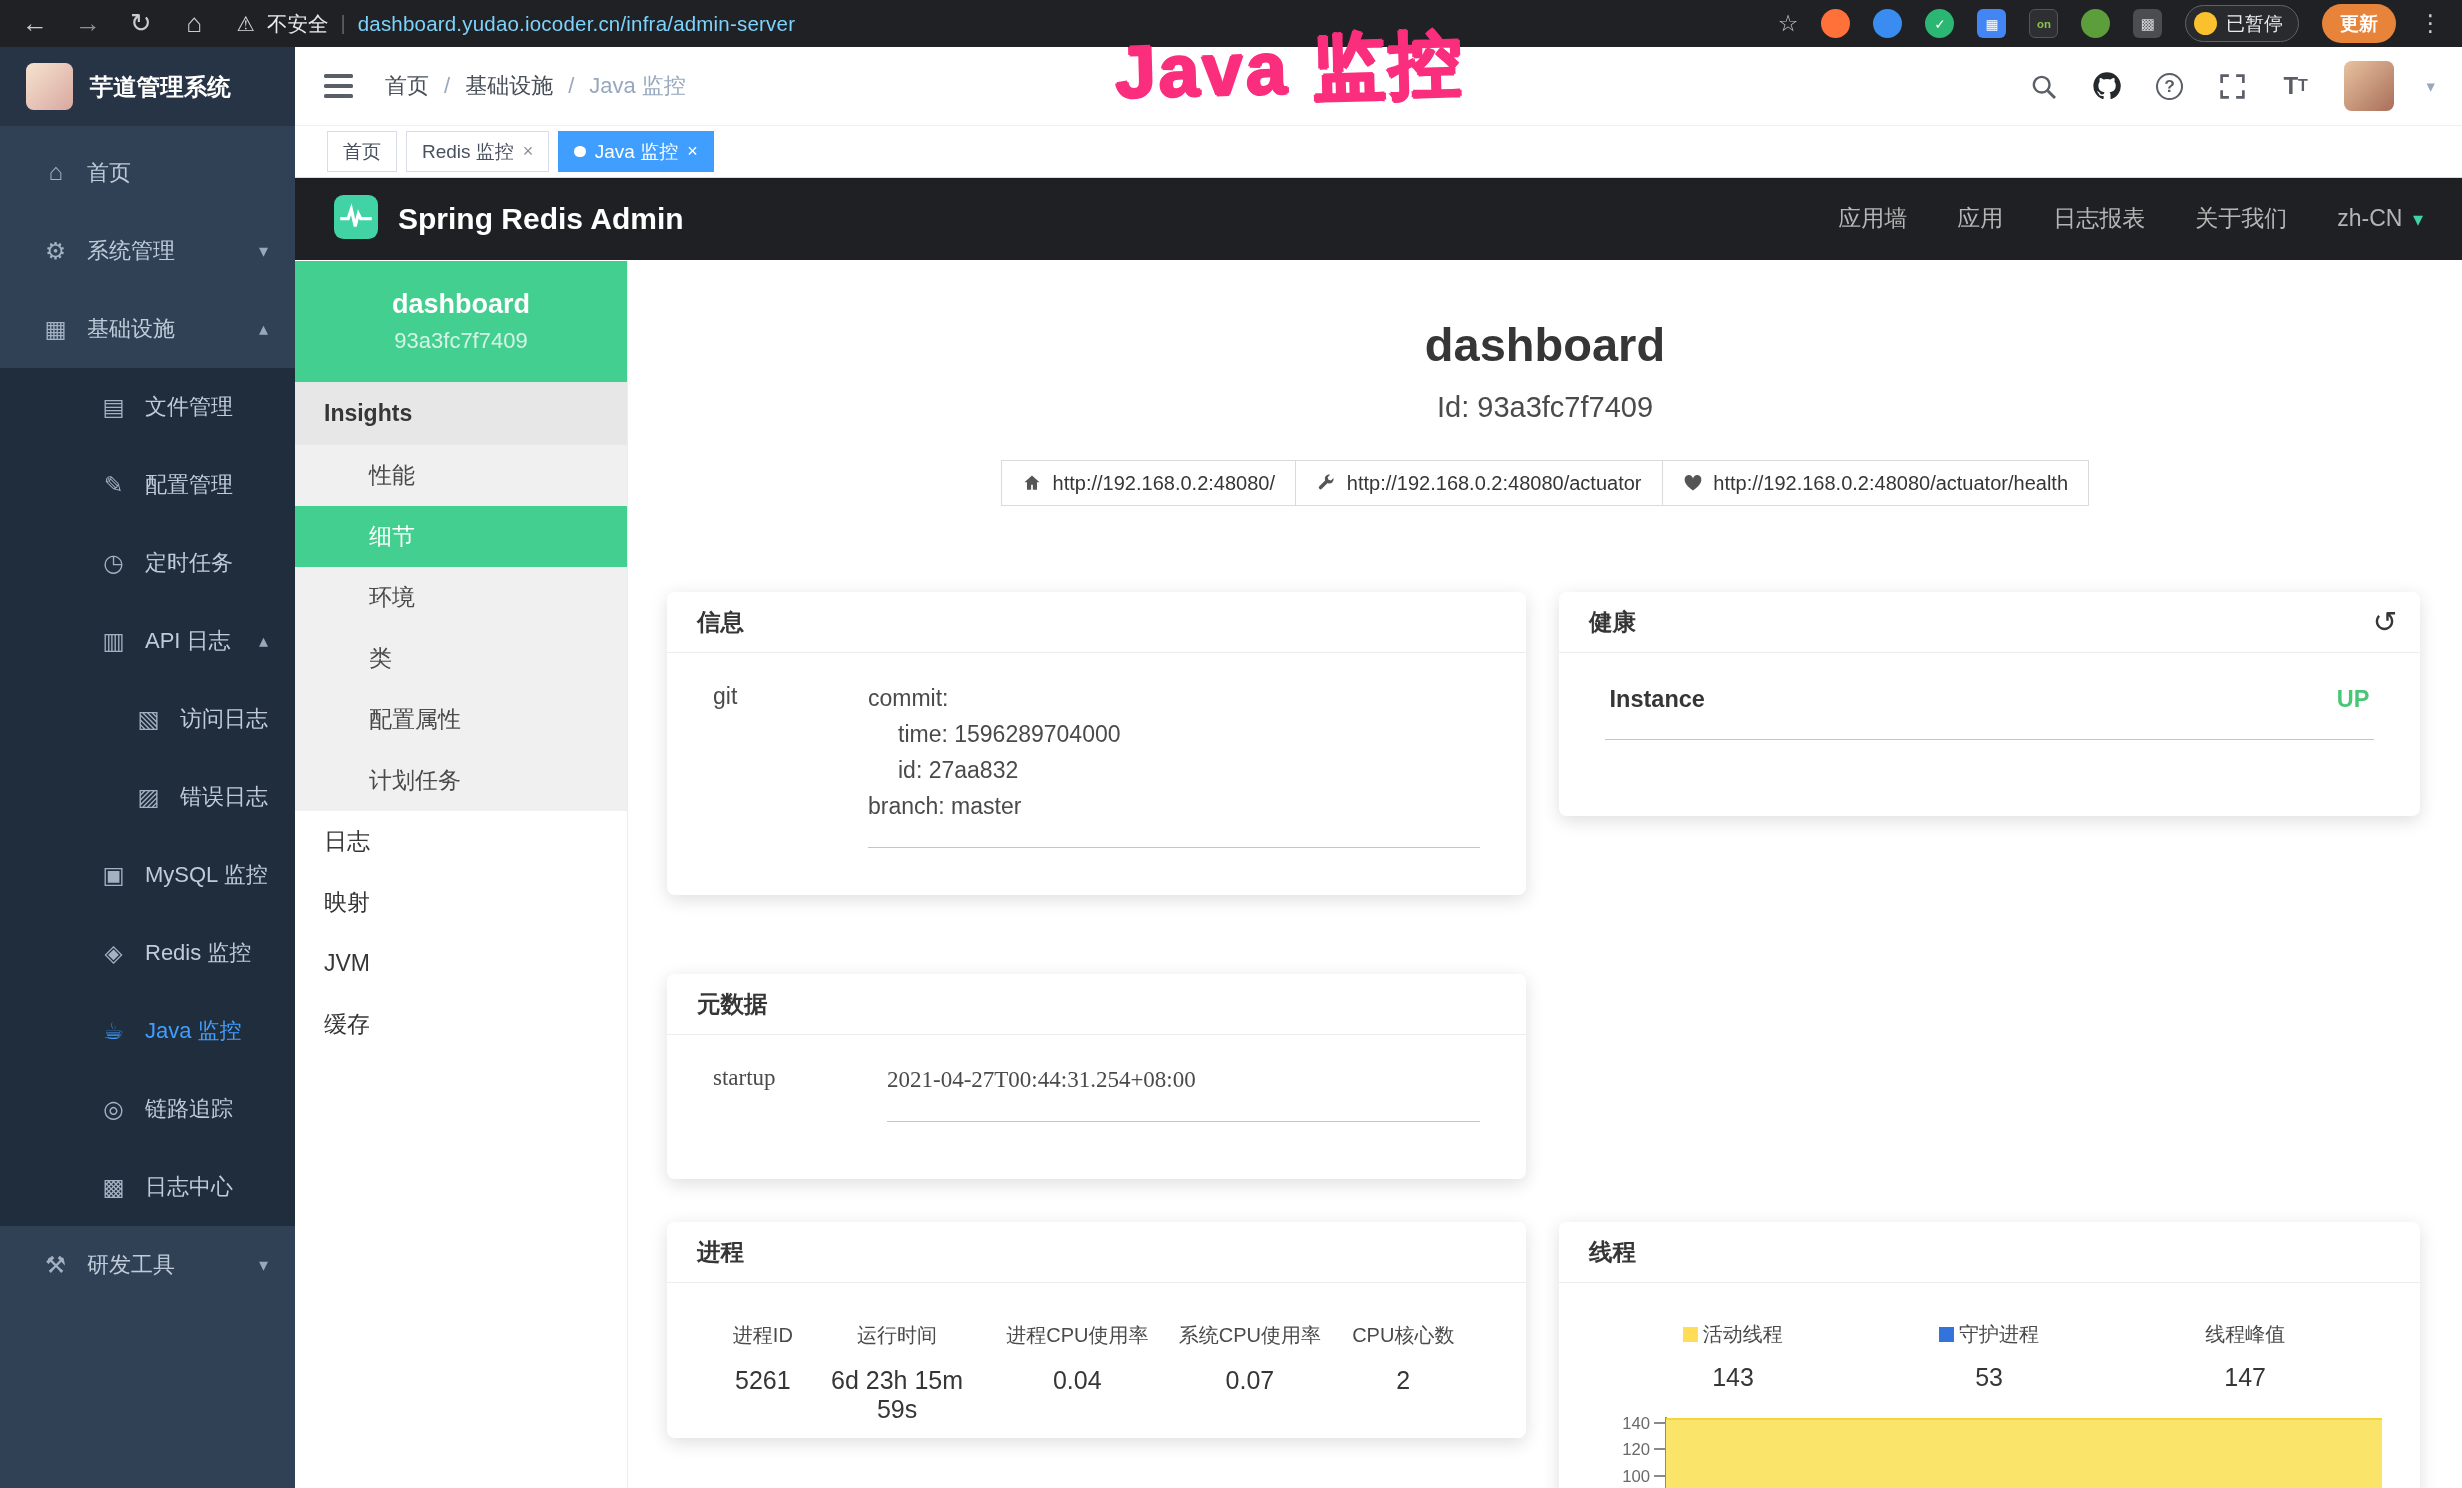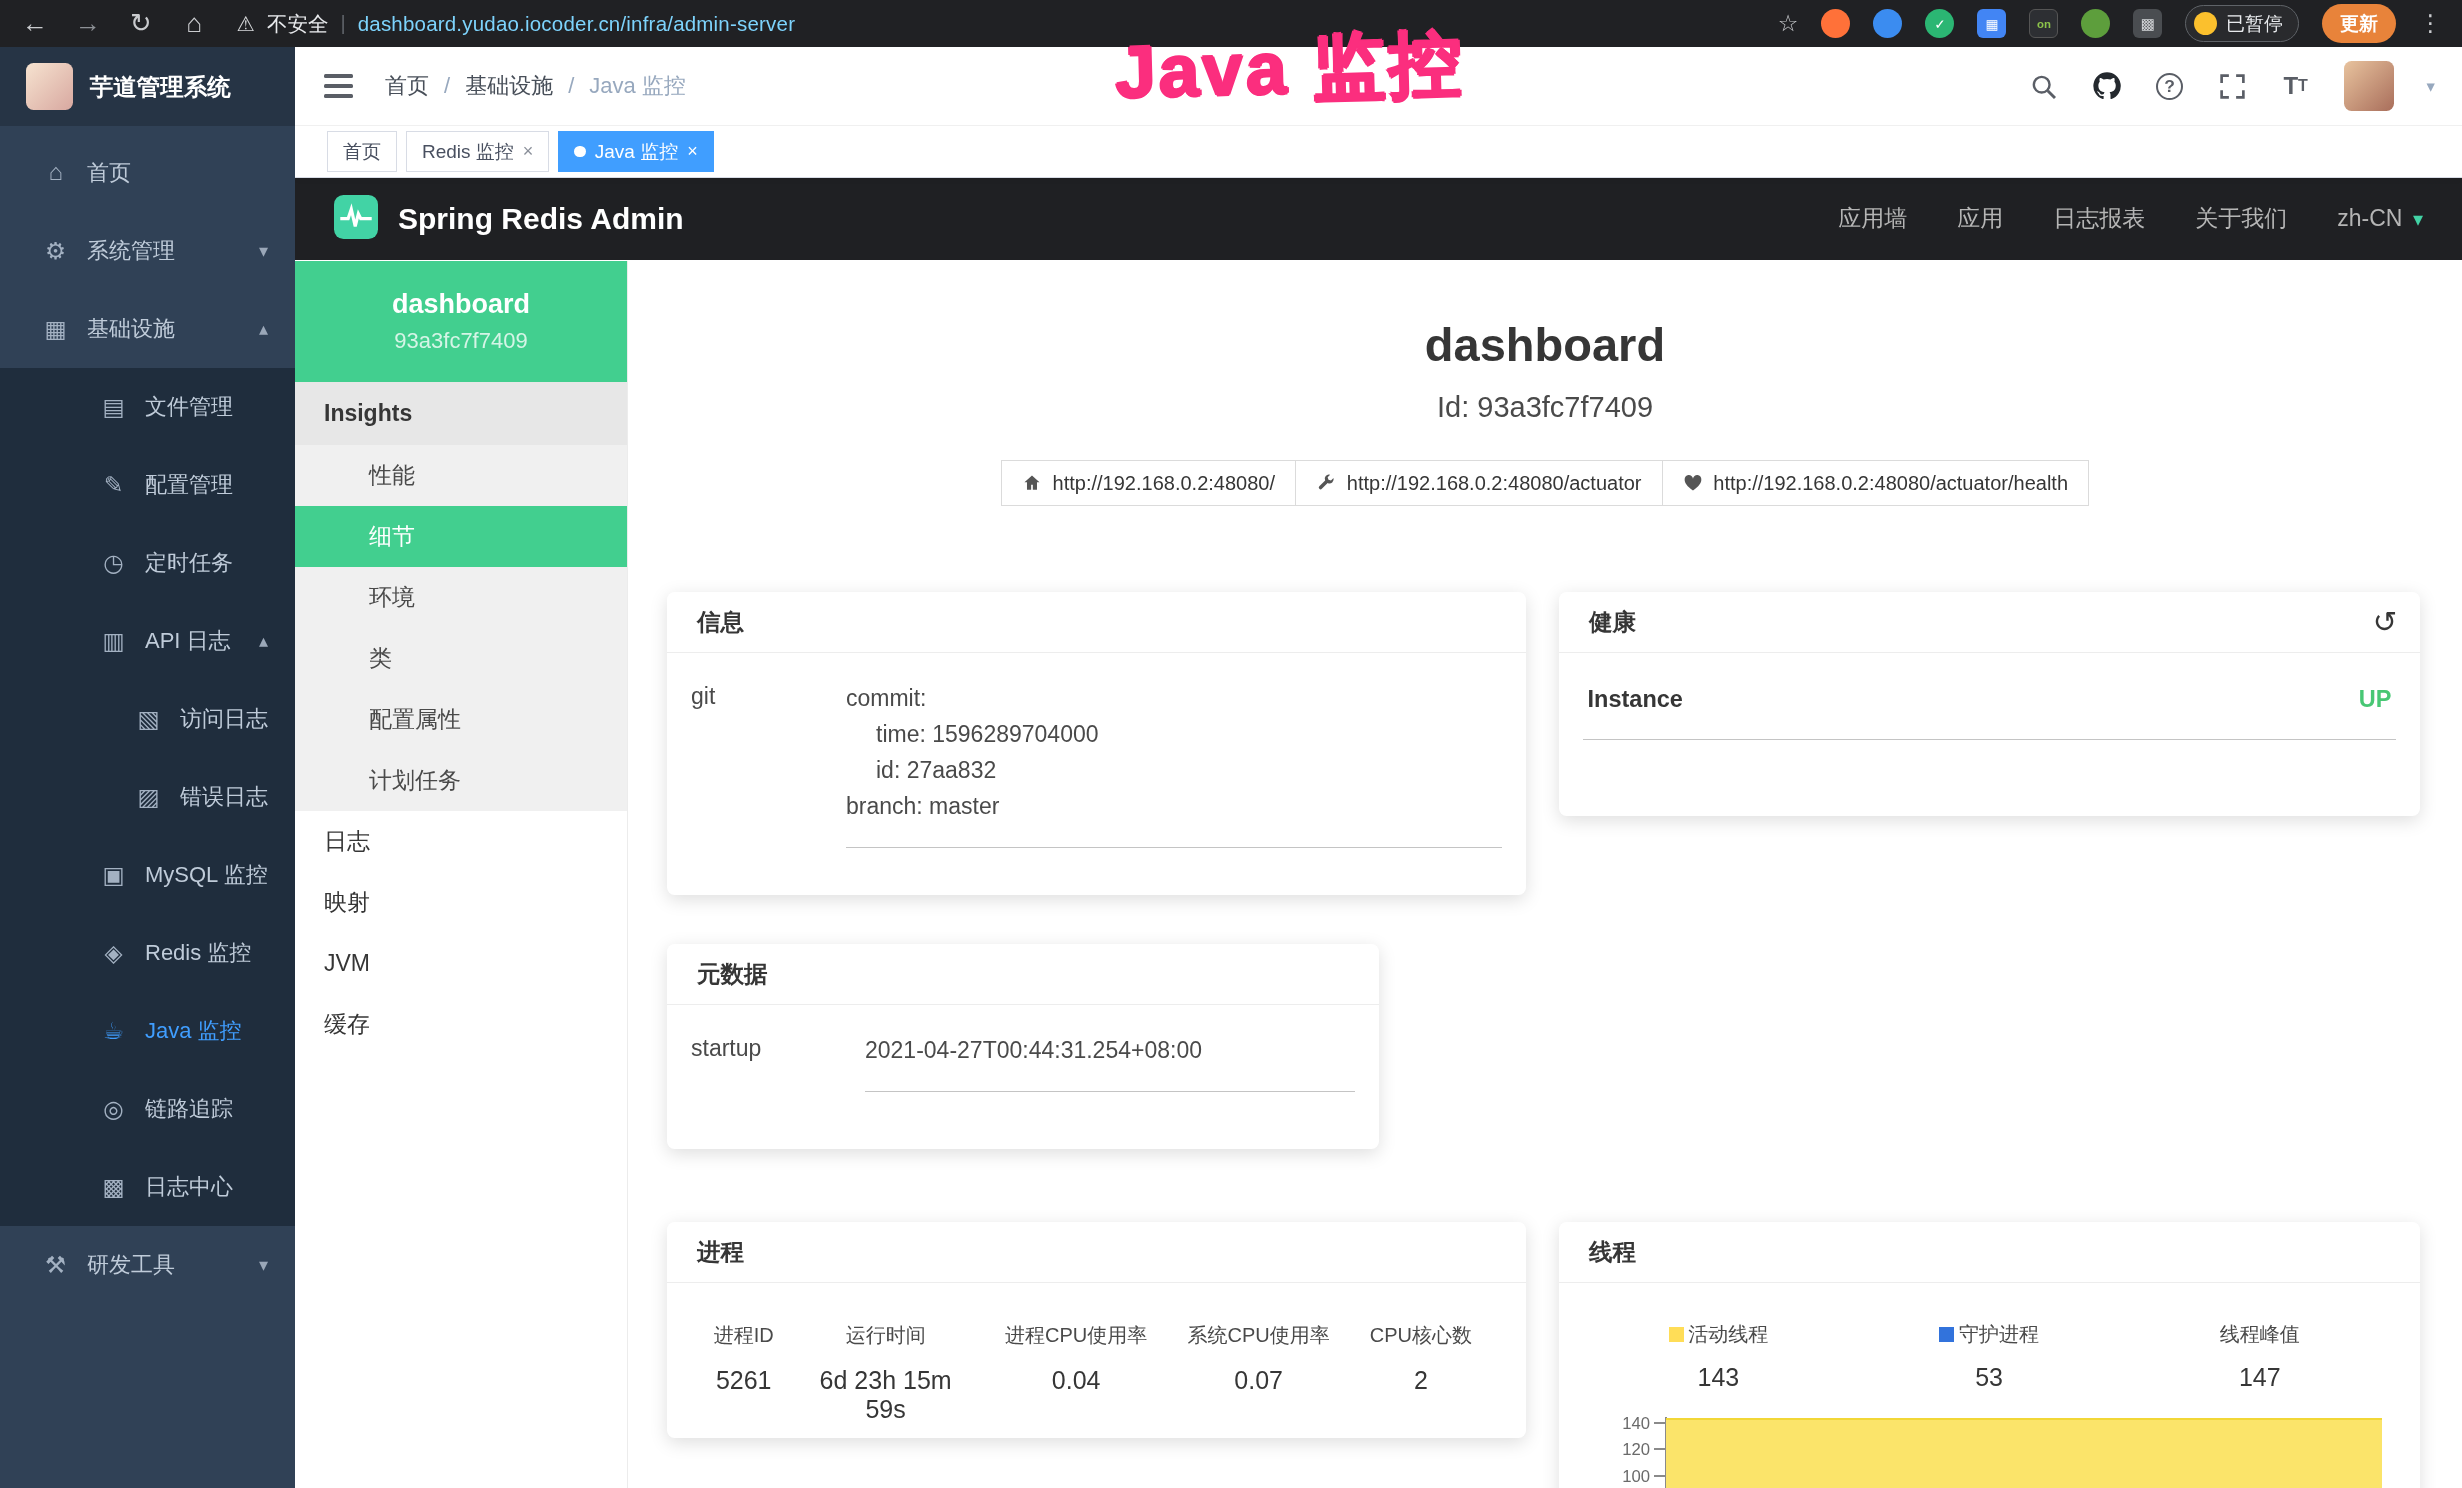--- a/index.html
+++ b/index.html
@@ -107,24 +107,24 @@
     font-weight:bold; color:#363636; }
   .page-id { position:absolute; top:130px; left:0; right:0; text-align:center; font-size:29px; color:#4a4a4a; }
   .link-group { position:absolute; top:199px; left:50%; transform:translateX(-50%); display:flex; }
   .link-btn { border:0.8px solid #dbdbdb; background:#fff; height:46px; display:flex; align-items:center;
     gap:10.6px; padding:0 20px; font-size:20px; color:#363636; margin-left:-0.8px; cursor:pointer; white-space:nowrap; }
   .link-btn:first-child { margin-left:0; }
 
   .card { position:absolute; background:#fff; border-radius:7.6px; box-shadow:0 4.6px 18px rgba(10,10,10,.13); }
   .card-h { height:61px; line-height:61px; padding:0 30px; font-size:23.5px; font-weight:bold; color:#363636;
     border-bottom:1.5px solid #ededed; position:relative; }
-  .card-b { padding:27px 24px; }
+  .card-b { padding:27px 46px; }
   .card-info    { left:39px;   top:331px;  width:859px; height:303px; }
   .card-health  { left:931px; top:331px;  width:861px; height:224px; }
-  .card-meta    { left:39px;   top:683px;  width:712px; height:205px; }
+  .card-meta    { left:39px;   top:713px;  width:859px; height:205px;font-family:Liberation Serif, serif; }
   .card-process { left:39px;   top:961px; width:859px; height:216px; }
   .card-threads { left:931px; top:961px; width:861px; height:455px; overflow:hidden; }
 
   .kv { display:flex; font-size:23px; color:#4a4a4a; }
   .kv-term { width:155px; flex:0 0 auto; padding-top:3px; }
   .kv-val { flex:1; border-bottom:1.5px solid #c4c4c4; padding-bottom:23px; line-height:36px; }
   .ind1 { padding-left:30px; }
 
   .h-row { display:flex; justify-content:space-between; align-items:center; border-bottom:1.5px solid #c4c4c4;
     padding:6px 4.6px 26px 4.6px; font-size:23.5px; }

